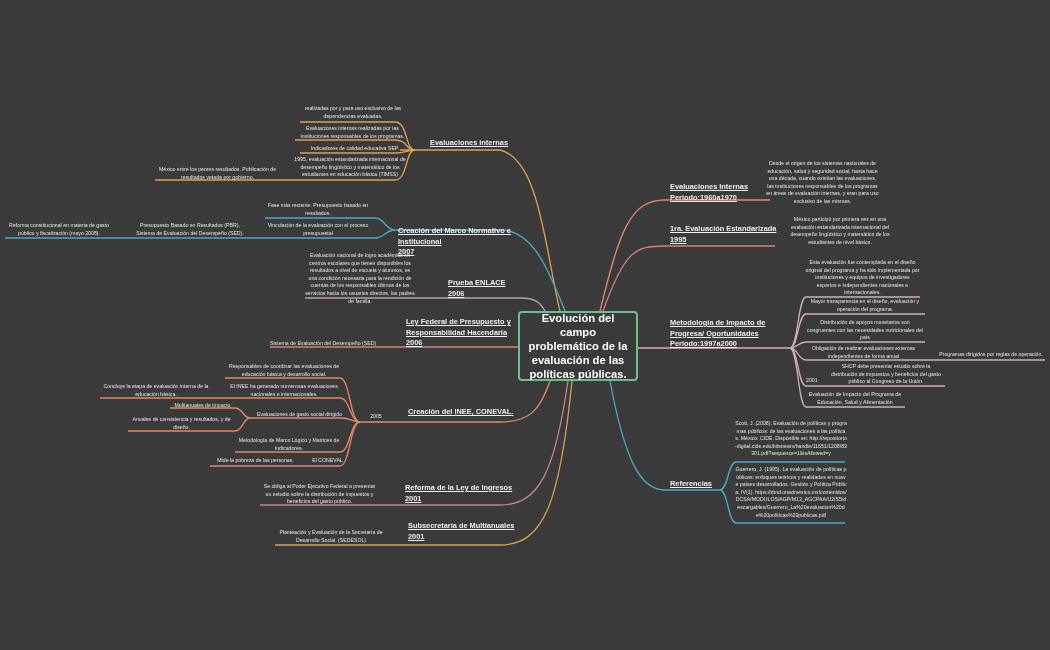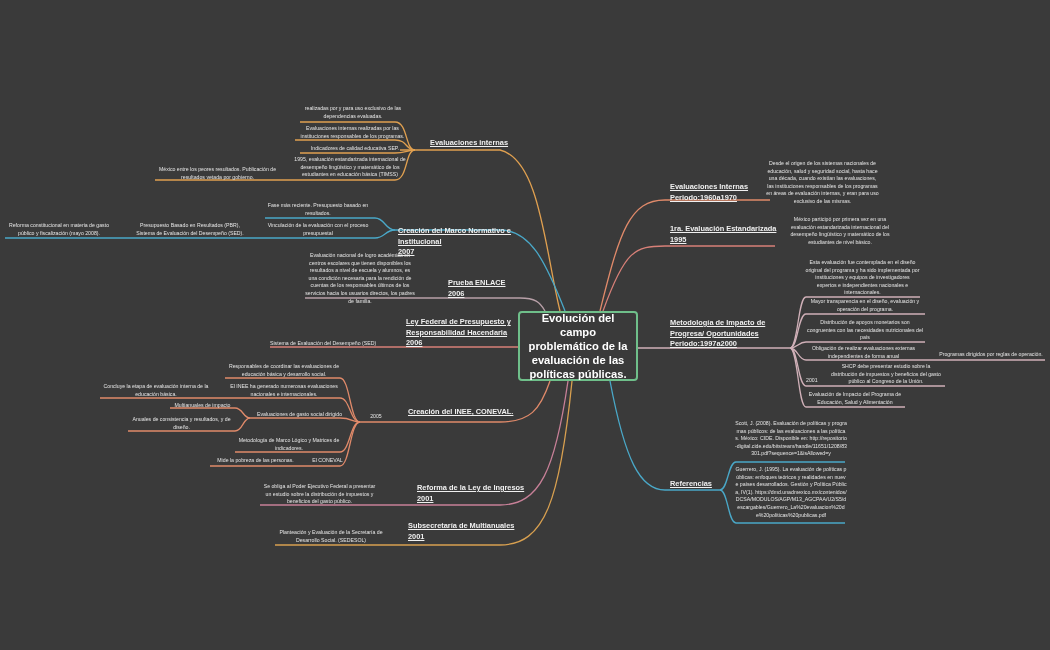--- a/index.html
+++ b/index.html
@@ -93,21 +93,21 @@
 <div class="t" style="left:225px;top:363px;width:118px;">Responsables de coordinar las evaluaciones de educación básica y desarrollo social.</div>
 <div class="t" style="left:225px;top:383px;width:118px;">El INEE ha generado numerosas evaluaciones nacionales e internacionales.</div>
 <div class="t" style="left:100px;top:383px;width:112px;">Concluye la etapa de evaluación interna de la educación básica.</div>
 <div class="t" style="left:252px;top:411px;width:95px;">Evaluaciones de gasto social dirigido</div>
 <div class="t" style="left:170px;top:402px;width:65px;">Multianuales de impacto</div>
 <div class="t" style="left:128px;top:416px;width:107px;">Anuales de consistencia y resultados, y de diseño.</div>
 <div class="t" style="left:235px;top:437px;width:108px;">Metodología de Marco Lógico y Matrices de indicadores.</div>
 <div class="t" style="left:305px;top:457px;width:45px;">El CONEVAL</div>
 <div class="t" style="left:208px;top:457px;width:95px;">Mide la pobreza de las personas.</div>
 
-<div class="h" style="left:405px;top:483px;margin-left:12px;"><span>Reforma de la Ley de Ingresos</span><br><span>2001</span></div>
+<div class="h" style="left:405px;top:483px;"><span>Reforma de la Ley de Ingresos</span><br><span>2001</span></div>
 <div class="t" style="left:262px;top:483px;width:115px;">Se obliga al Poder Ejecutivo Federal a presentar un estudio sobre la distribución de impuestos y beneficios del gasto público.</div>
 
 <div class="h" style="left:408px;top:521px;"><span>Subsecretaría de Multianuales</span><br><span>2001</span></div>
 <div class="t" style="left:275px;top:529px;width:112px;">Planteación y Evaluación de la Secretaría de Desarrollo Social. (SEDESOL)</div>
 
 <div class="h" style="left:670px;top:182px;"><span>Evaluaciones Internas</span><br><span>Periodo:1960a1970</span></div>
 <div class="t" style="left:765px;top:160px;width:115px;">Desde el origen de los sistemas nacionales de educación, salud y seguridad social, hasta hace una década, cuando existían las evaluaciones, las instituciones responsables de los programas en áreas de evaluación internas, y eran para uso exclusivo de las mismas.</div>
 
 <div class="h" style="left:670px;top:224px;"><span>1ra. Evaluación Estandarizada</span><br><span>1995</span></div>
 <div class="t" style="left:785px;top:216px;width:110px;">México participó por primera vez en una evaluación estandarizada internacional del desempeño lingüístico y matemático de los estudiantes de nivel básico.</div>

